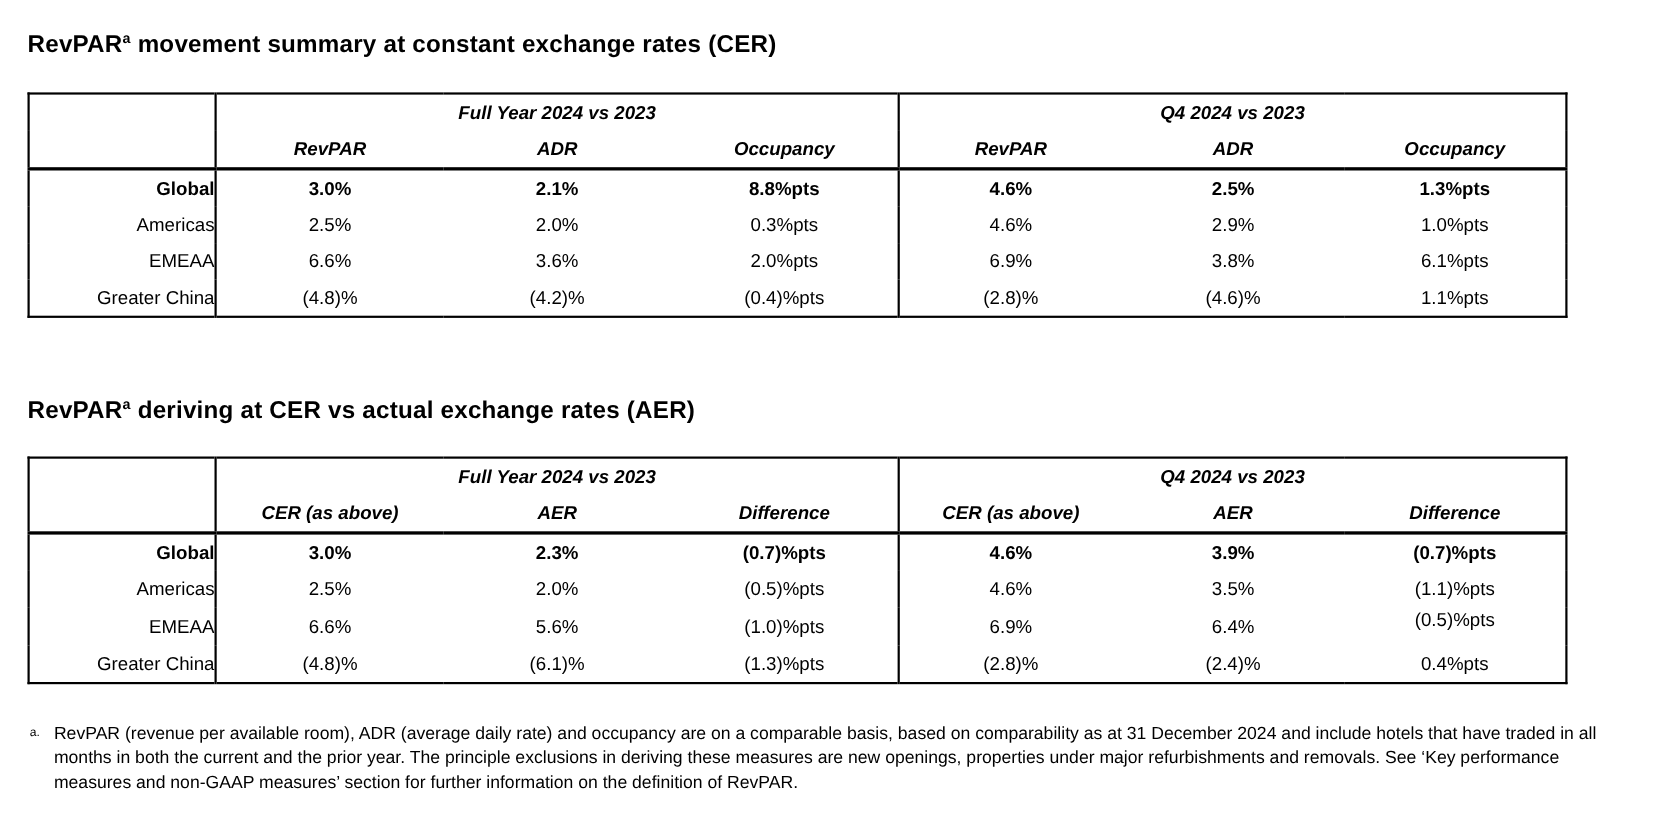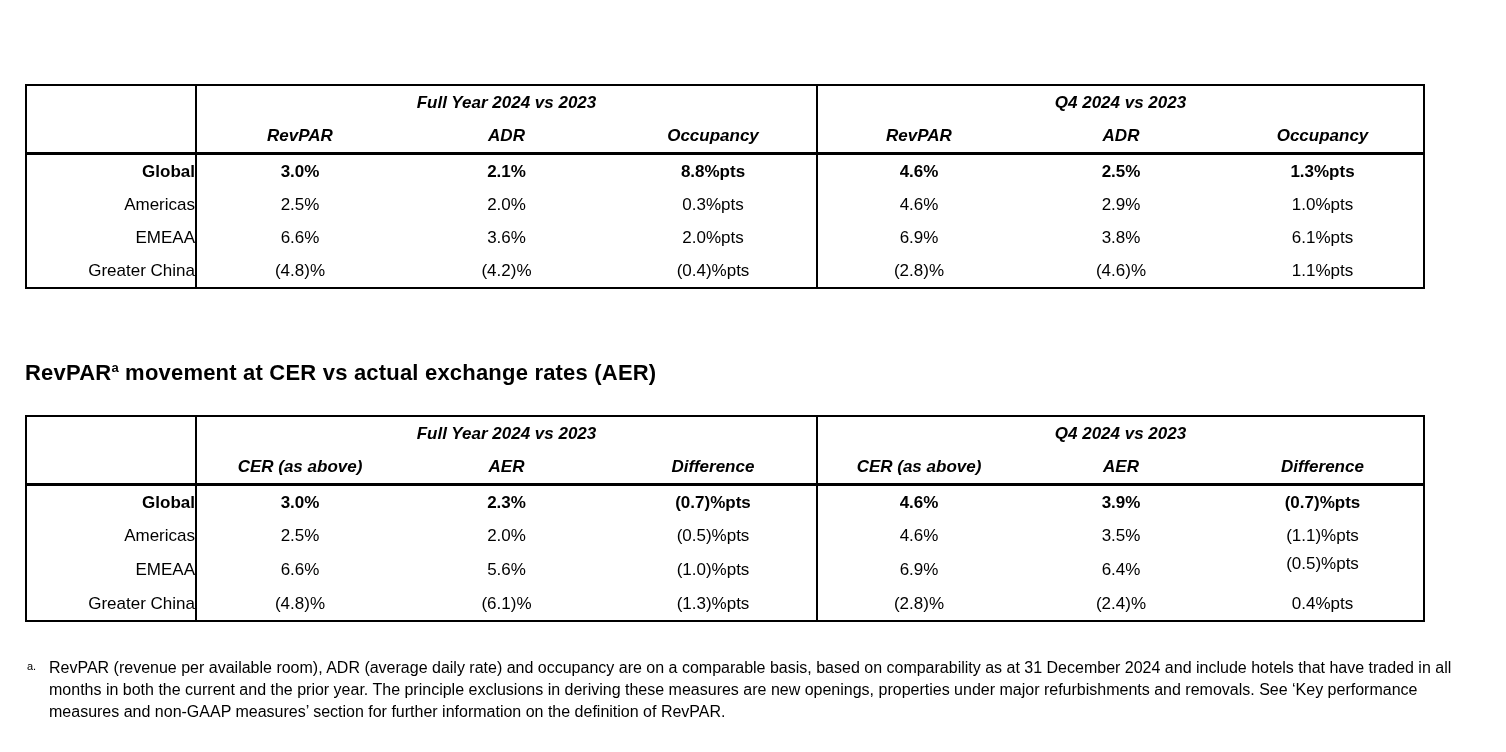--- a/index.html
+++ b/index.html
@@ -95,20 +95,21 @@
   }
   .footnote .fn-text {
     flex: 1 1 auto;
   }
 </style>
 </head>
 <body>
 
 <div class="page">
 
+  <h1 class="section-title" id="title1"><span>RevPAR</span><sup>a</sup><span> movement summary at constant exchange rates (CER)</span></h1>
 
   <table class="datatable" id="table1">
     <colgroup>
       <col style="width:170px">
       <col style="width:207px">
         <col style="width:207px">
         <col style="width:207px">
       <col style="width:203px">
         <col style="width:202px">
         <col style="width:202px">
@@ -161,21 +162,21 @@
           <td class="gb">(4.8)%</td>
           <td>(4.2)%</td>
           <td>(0.4)%pts</td>
           <td class="gb">(2.8)%</td>
           <td>(4.6)%</td>
           <td>1.1%pts</td>
         </tr>
       </tbody>
   </table>
 
-  <h1 class="section-title" id="title2"><span>RevPAR</span><sup>a</sup><span> movement at CER vs actual exchange rates (AER)</span></h1>
+  <h1 class="section-title" id="title2"><span>RevPAR</span><sup>a</sup><span> deriving at CER vs actual exchange rates (AER)</span></h1>
 
   <table class="datatable" id="table2">
     <colgroup>
       <col style="width:170px">
       <col style="width:207px">
         <col style="width:207px">
         <col style="width:207px">
       <col style="width:203px">
         <col style="width:202px">
         <col style="width:202px">

